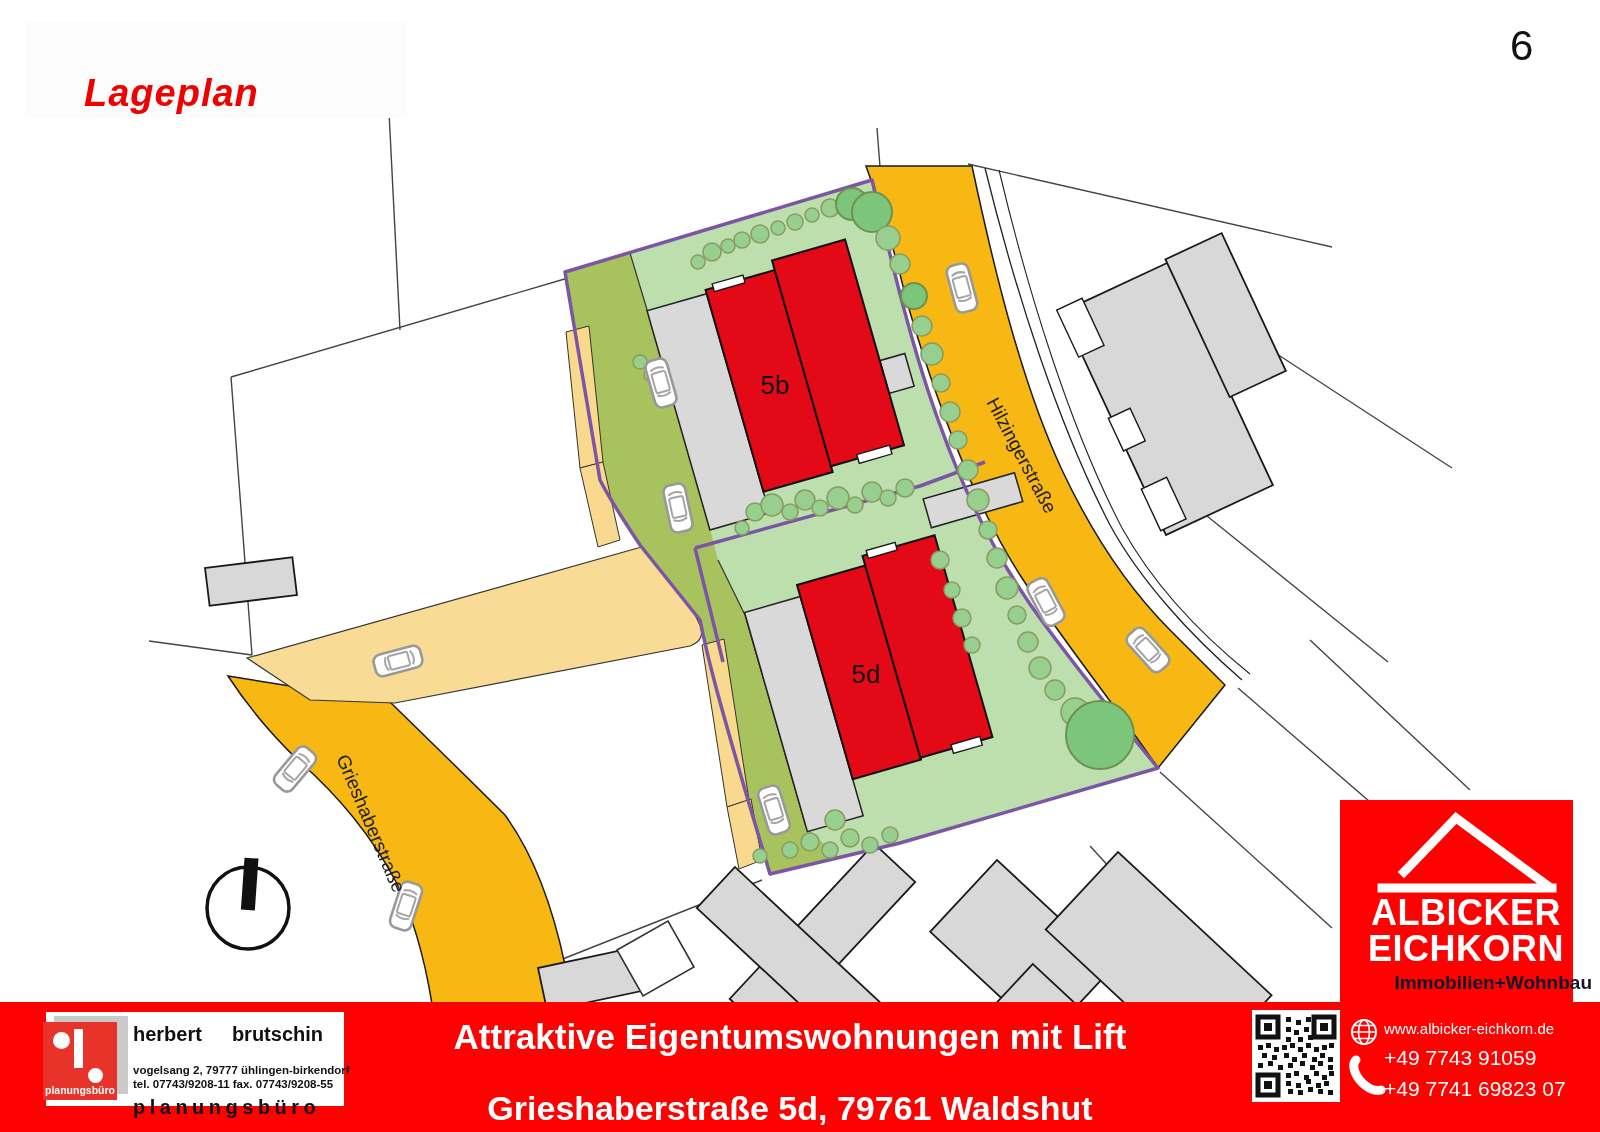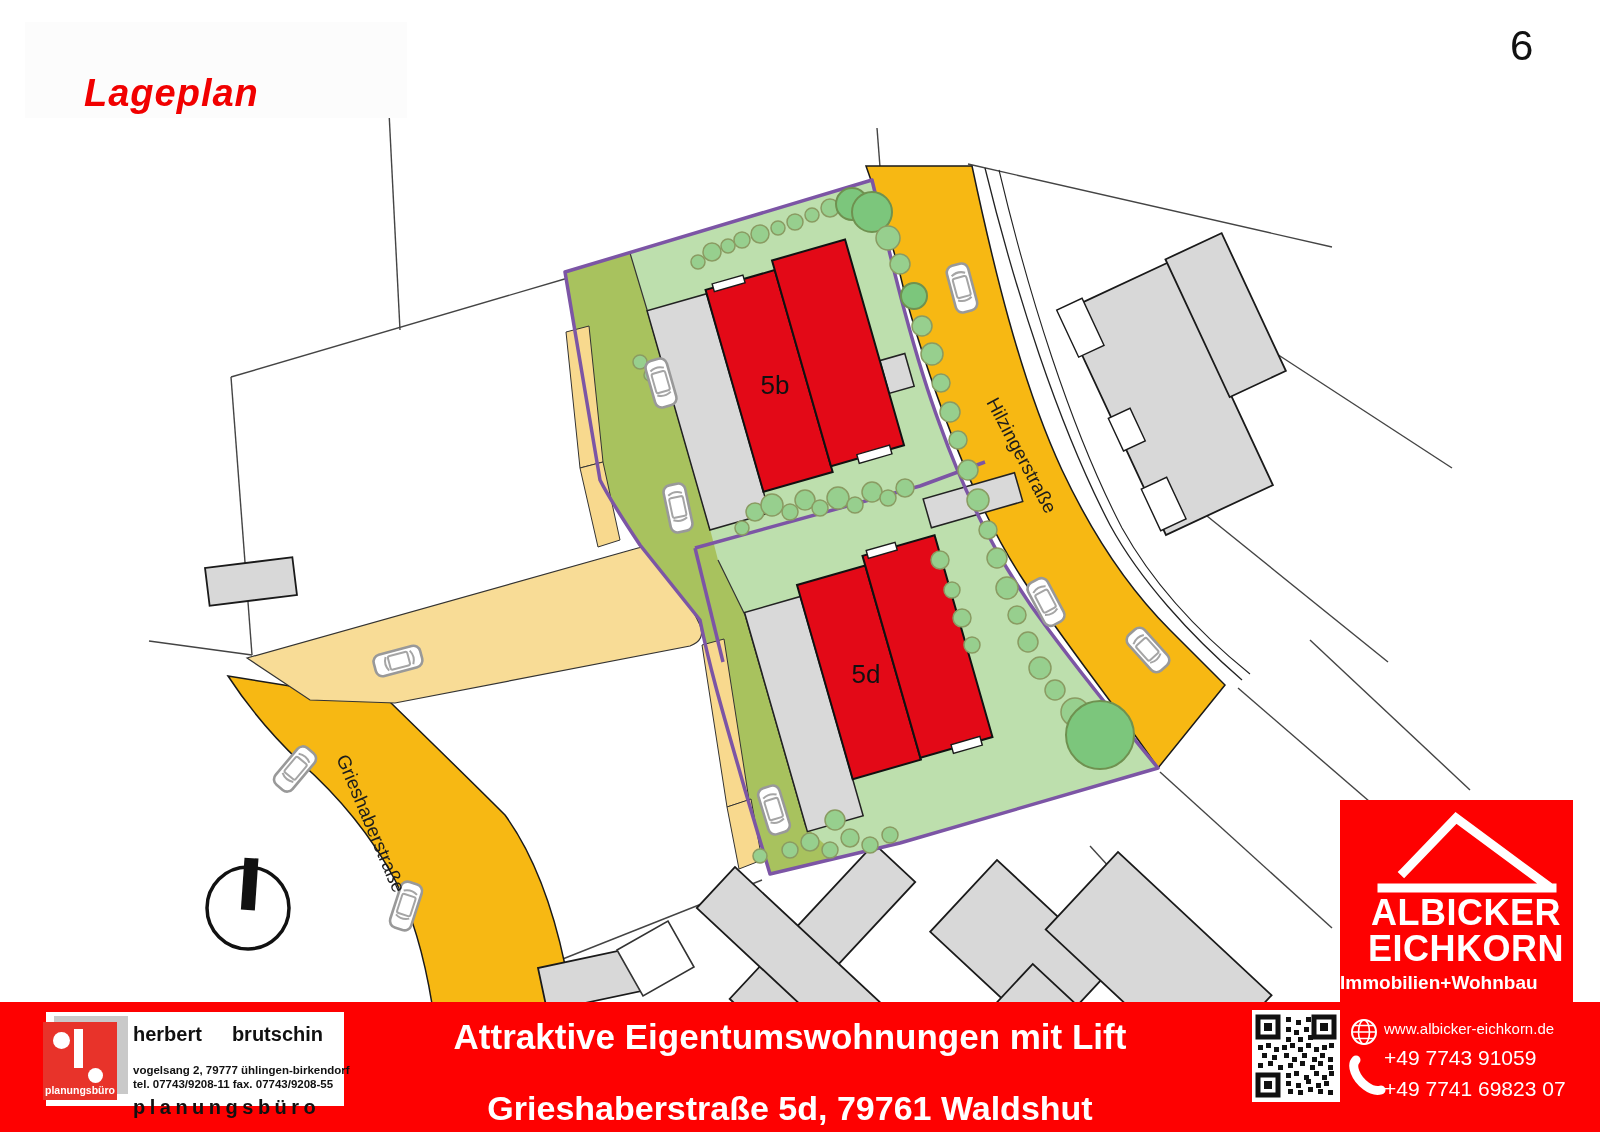--- a/index.html
+++ b/index.html
@@ -32,21 +32,21 @@
   .contact{position:absolute;left:1384px;top:14px;color:#fff;}
   .c-web{font-size:15px;line-height:26px;}
   .c-tel{font-size:21px;line-height:31px;}
   .globe{position:absolute;left:1350px;top:16px;}
   .phone-ic{position:absolute;left:1348px;top:52px;}
   
   .agency{position:absolute;left:1340px;top:800px;width:233px;height:202px;background:#fe0101;}
   .ag-line1,.ag-line2{position:absolute;width:252px;text-align:center;color:#fff;font-weight:bold;
                       font-size:36px;letter-spacing:0.5px;line-height:34px;}
   .ag-line1{top:96px;} .ag-line2{top:132px;}
-  .ag-tag{position:absolute;top:172px;width:252px;text-align:left;color:#ffffff;font-weight:bold;font-size:19px;}
+  .ag-tag{position:absolute;top:172px;width:252px;text-align:right;color:#0f172a;font-weight:bold;font-size:19px;}
   
   .pline{stroke:#444;stroke-width:1.4;fill:none;}
   .road-o{fill:#f7b813;stroke:#1a1a1a;stroke-width:1.5;}
   .road-p{fill:#f8dc96;stroke:#333;stroke-width:1.2;}
   .gbuild{fill:#d8d8d8;stroke:#1a1a1a;stroke-width:1.8;}
   .wbuild{fill:#ffffff;stroke:#333;stroke-width:1.6;}
   .notch{fill:#ffffff;stroke:#1a1a1a;stroke-width:1.4;}
   .site{fill:#bddfad;}
   .olive{fill:#a8c25e;}
   .ypatch{fill:#f8d98e;stroke:#333;stroke-width:1;}

